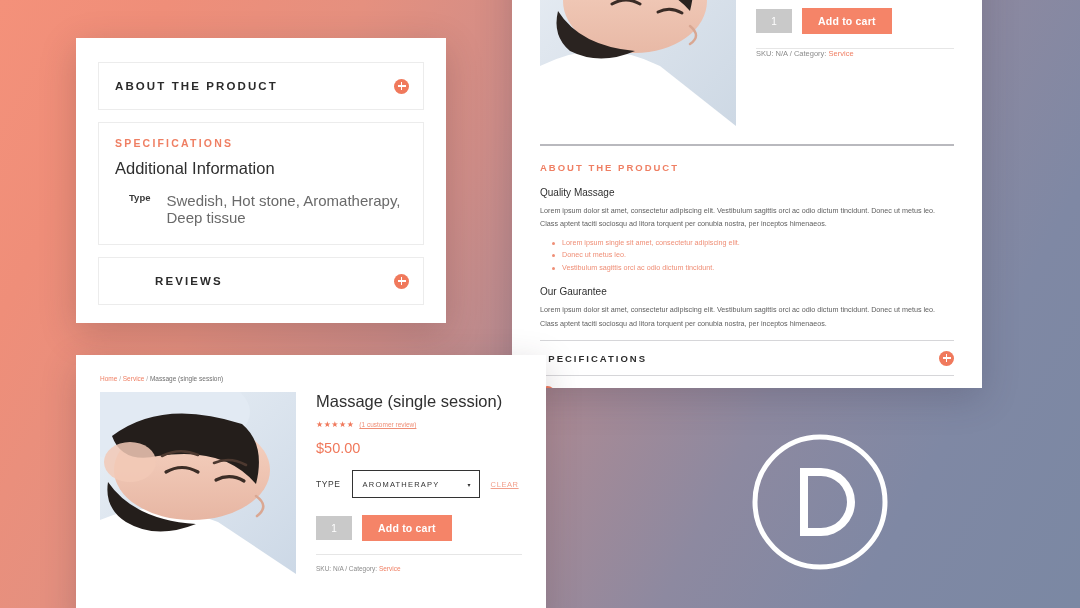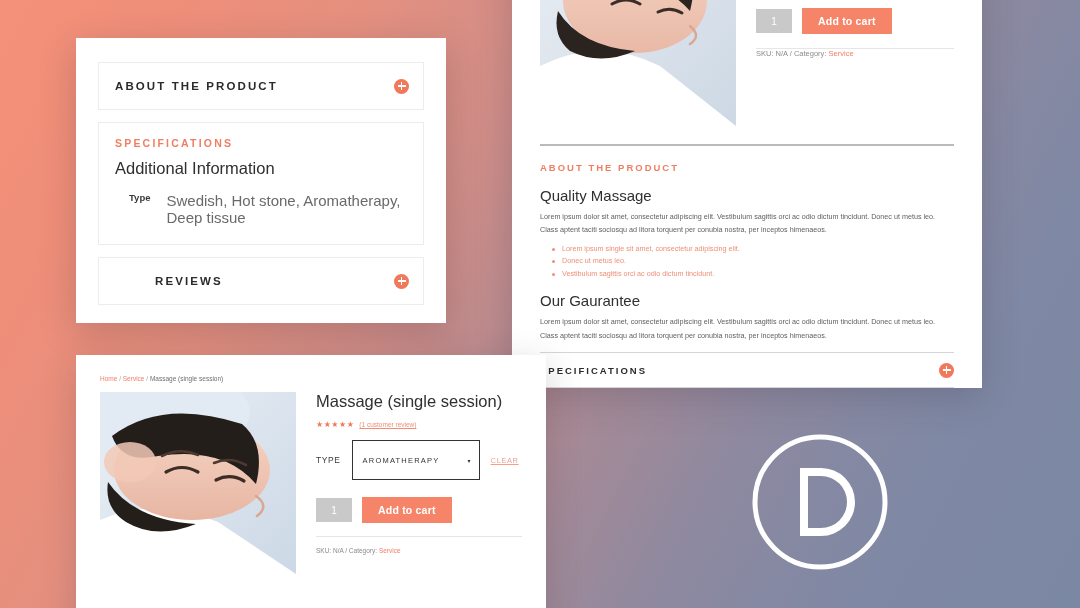--- a/index.html
+++ b/index.html
@@ -181,21 +181,21 @@
 
   .about-eyebrow {
     margin-top: 16px;
     font-size: 9.5px;
     font-weight: bold;
     letter-spacing: 2px;
     color: #ef7f63;
     margin-bottom: 14px;
   }
   .about-h {
-    font-size: 15px;
+    font-size: 10px;
     color: #2f2f2f;
     margin-bottom: 6px;
   }
   .about-p {
     font-size: 7.2px;
     line-height: 1.85;
     color: #5e5e5e;
     margin-bottom: 6px;
   }
   .about-ul { list-style: none; margin: 0 0 12px 12px; }
@@ -279,21 +279,21 @@
   }
   .variation-row {
     display: flex;
     align-items: center;
     gap: 11px;
     margin-bottom: 17px;
   }
   .var-label { font-size: 8.5px; color: #3a3a3a; letter-spacing: 0.6px; }
   .var-select {
     width: 128px;
-    height: 40px;
+    height: 28px;
     border: 1px solid #333;
     display: flex;
     align-items: center;
     justify-content: space-between;
     padding: 0 7px 0 10px;
     font-size: 7.5px;
     letter-spacing: 1.2px;
     color: #333;
     background: #fff;
   }
@@ -471,20 +471,21 @@
     </div>
 
     <div class="pp-info">
       <h1 class="pp-title">Massage (single session)</h1>
 
       <div class="rating-row">
         <span class="stars">★★★★★</span>
         <a href="#" class="review-link">(1 customer review)</a>
       </div>
 
+      <div class="price">$50.00</div>
 
       <div class="variation-row">
         <span class="var-label">TYPE</span>
         <div class="var-select">
           <span>AROMATHERAPY</span>
           <span class="caret">▾</span>
         </div>
         <a href="#" class="clear-link">CLEAR</a>
       </div>
 

